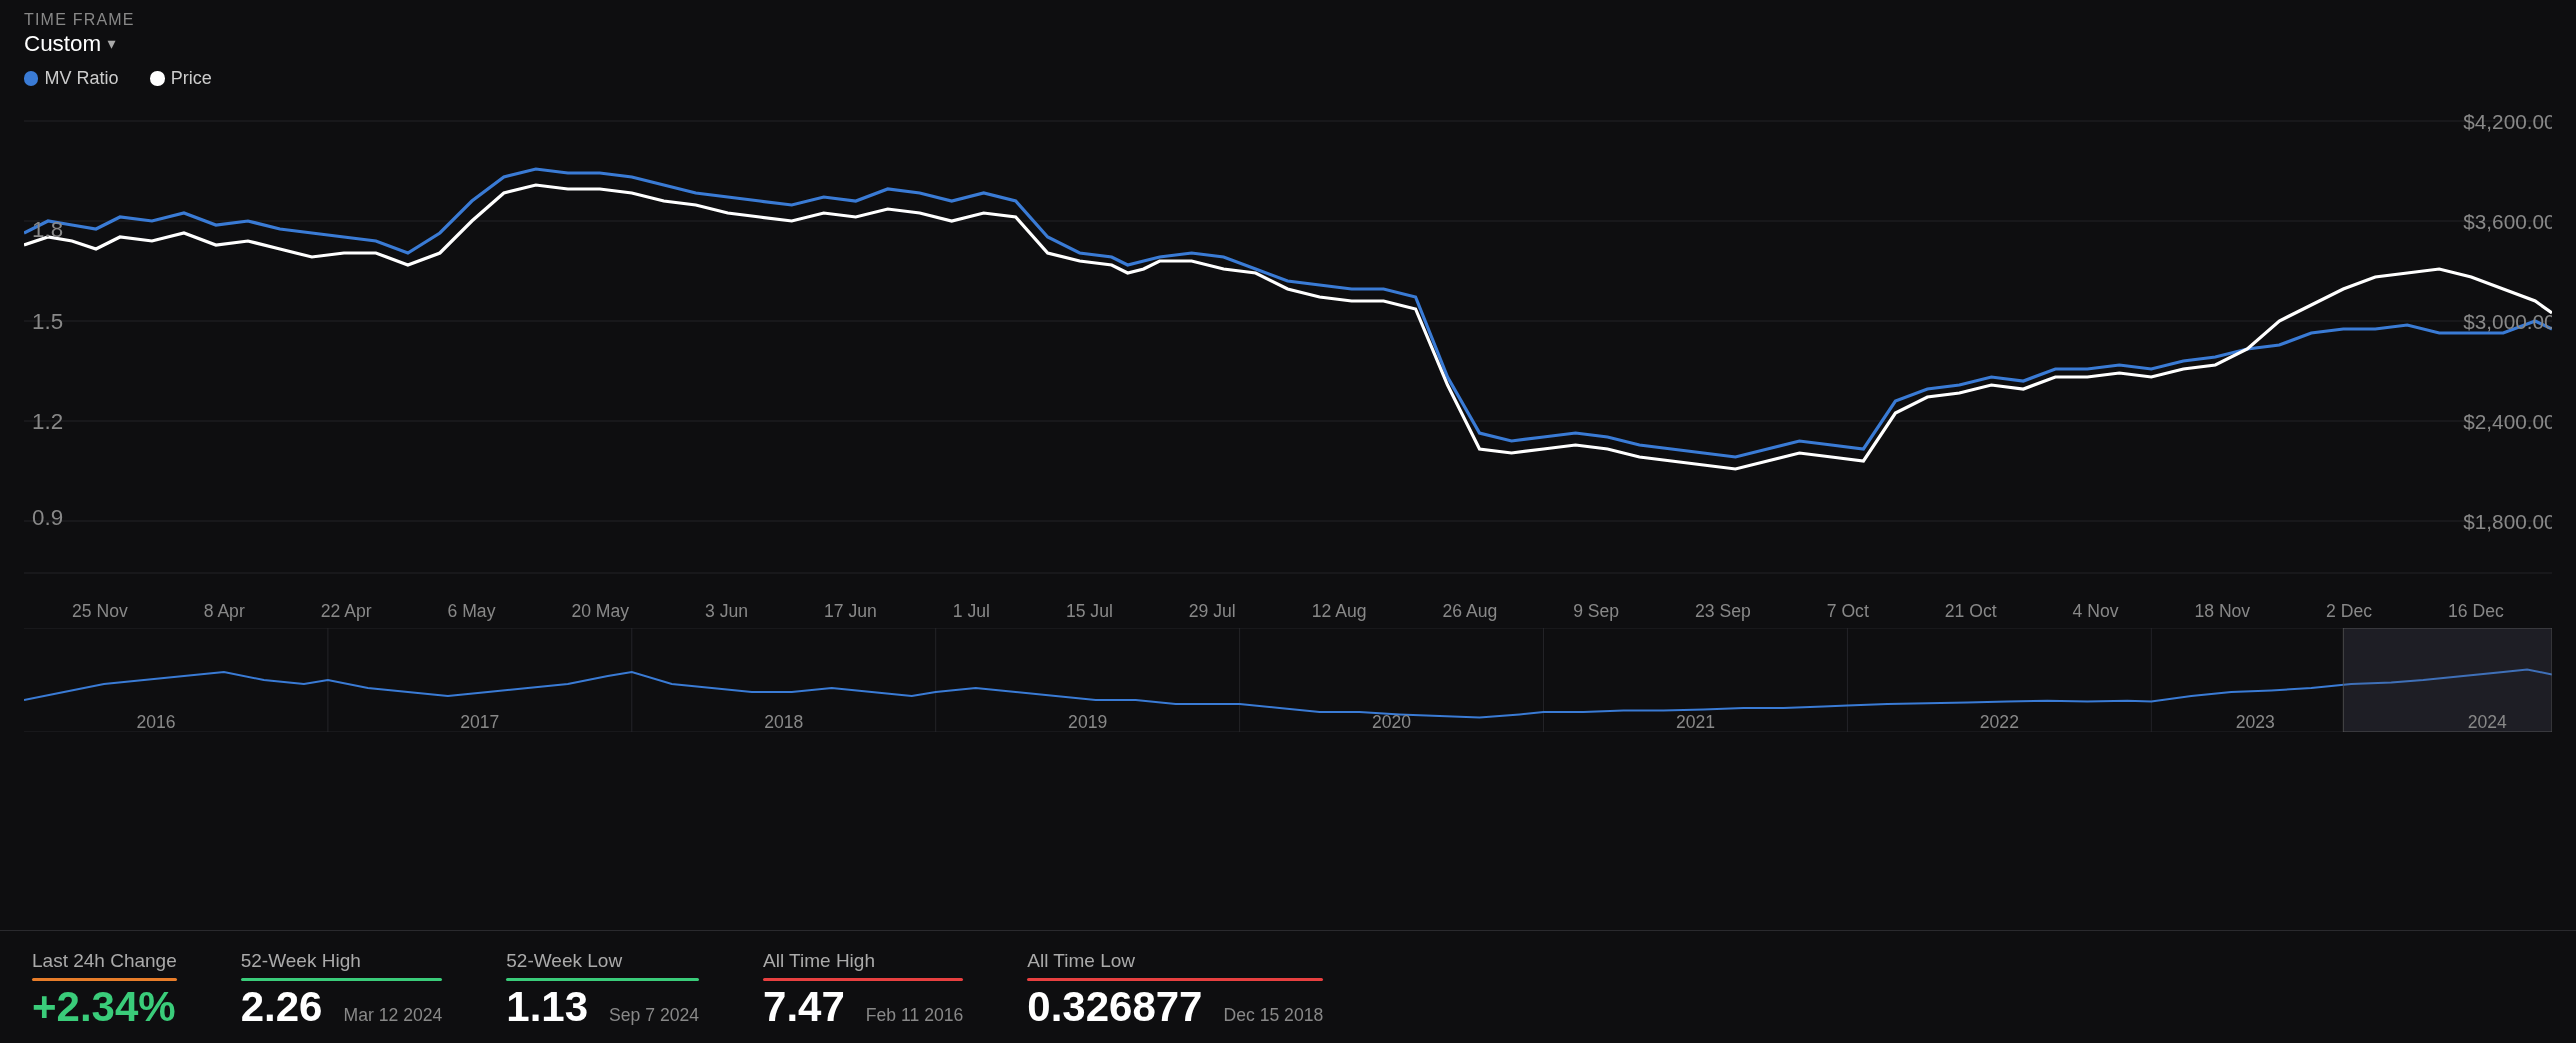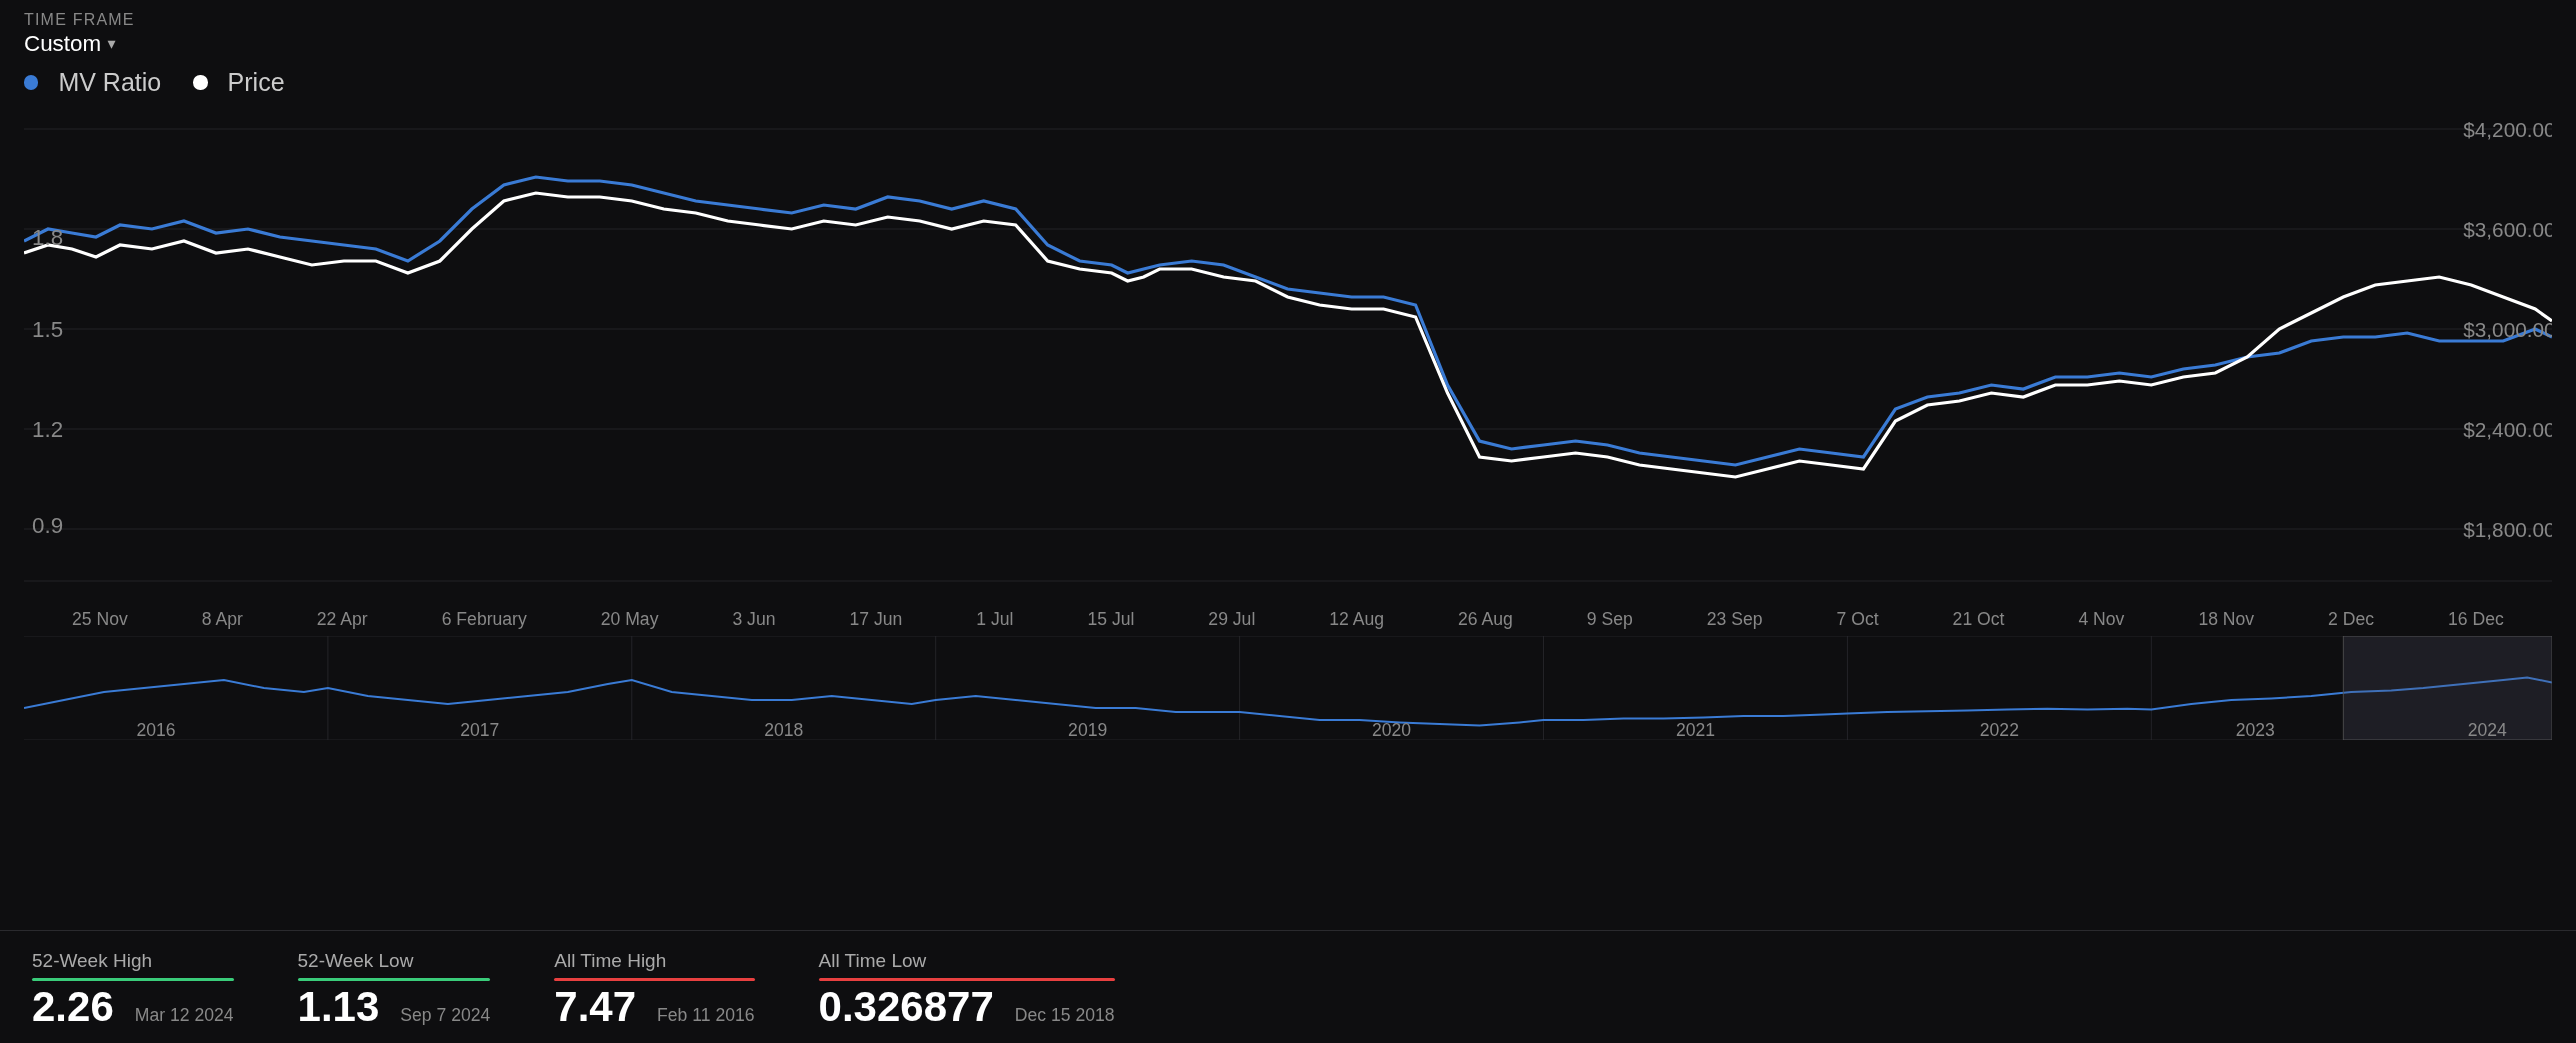--- a/index.html
+++ b/index.html
@@ -86,22 +86,22 @@
     }
     .legend-row {
       display: flex;
       align-items: center;
       gap: 32px;
       padding: 4.8px 24px 8px 24px;
     }
     .legend-item {
       display: flex;
       align-items: center;
-      gap: 20px;
-      font-size: 25px;
+      gap: 6px;
+      font-size: 18px;
       color: #cccccc;
     }
     .legend-dot {
       width: 14.4px;
       height: 14.4px;
       border-radius: 50%;
     }
     .legend-dot-blue { background: #3a7bd5; }
     .legend-dot-white { background: #ffffff; }
 
@@ -405,21 +405,21 @@
         <text x="3050" y="290" fill="#888" font-size="26">$3,000.00</text>
         <text x="3050" y="415" fill="#888" font-size="26">$2,400.00</text>
         <text x="3050" y="540" fill="#888" font-size="26">$1,800.00</text>
       </svg>
     </div>
 
     <div class="x-axis-row">
       <span>25 Nov</span>
       <span>8 Apr</span>
       <span>22 Apr</span>
-      <span>6 February</span>
+      <span>6 May</span>
       <span>20 May</span>
       <span>3 Jun</span>
       <span>17 Jun</span>
       <span>1 Jul</span>
       <span>15 Jul</span>
       <span>29 Jul</span>
       <span>12 Aug</span>
       <span>26 Aug</span>
       <span>9 Sep</span>
       <span>23 Sep</span>
@@ -527,20 +527,25 @@
         <text x="2470" y="125" fill="#888" font-size="22" text-anchor="middle">2022</text>
         <text x="2790" y="125" fill="#888" font-size="22" text-anchor="middle">2023</text>
         <text x="3080" y="125" fill="#888" font-size="22" text-anchor="middle">2024</text>
       </svg>
     </div>
 
   </div>
 
   <div class="stats-row">
 
+    <div class="stat-item">
+      <span class="stat-label">Last 24h Change</span>
+      <div class="stat-underline underline-orange"></div>
+      <span class="stat-value stat-positive">+2.34%</span>
+    </div>
 
     <div class="stat-item">
       <span class="stat-label">52-Week High</span>
       <div class="stat-underline underline-green"></div>
       <span class="stat-value">
         <span>2.26</span><span class="stat-sub">Mar 12 2024</span>
       </span>
     </div>
 
     <div class="stat-item">

